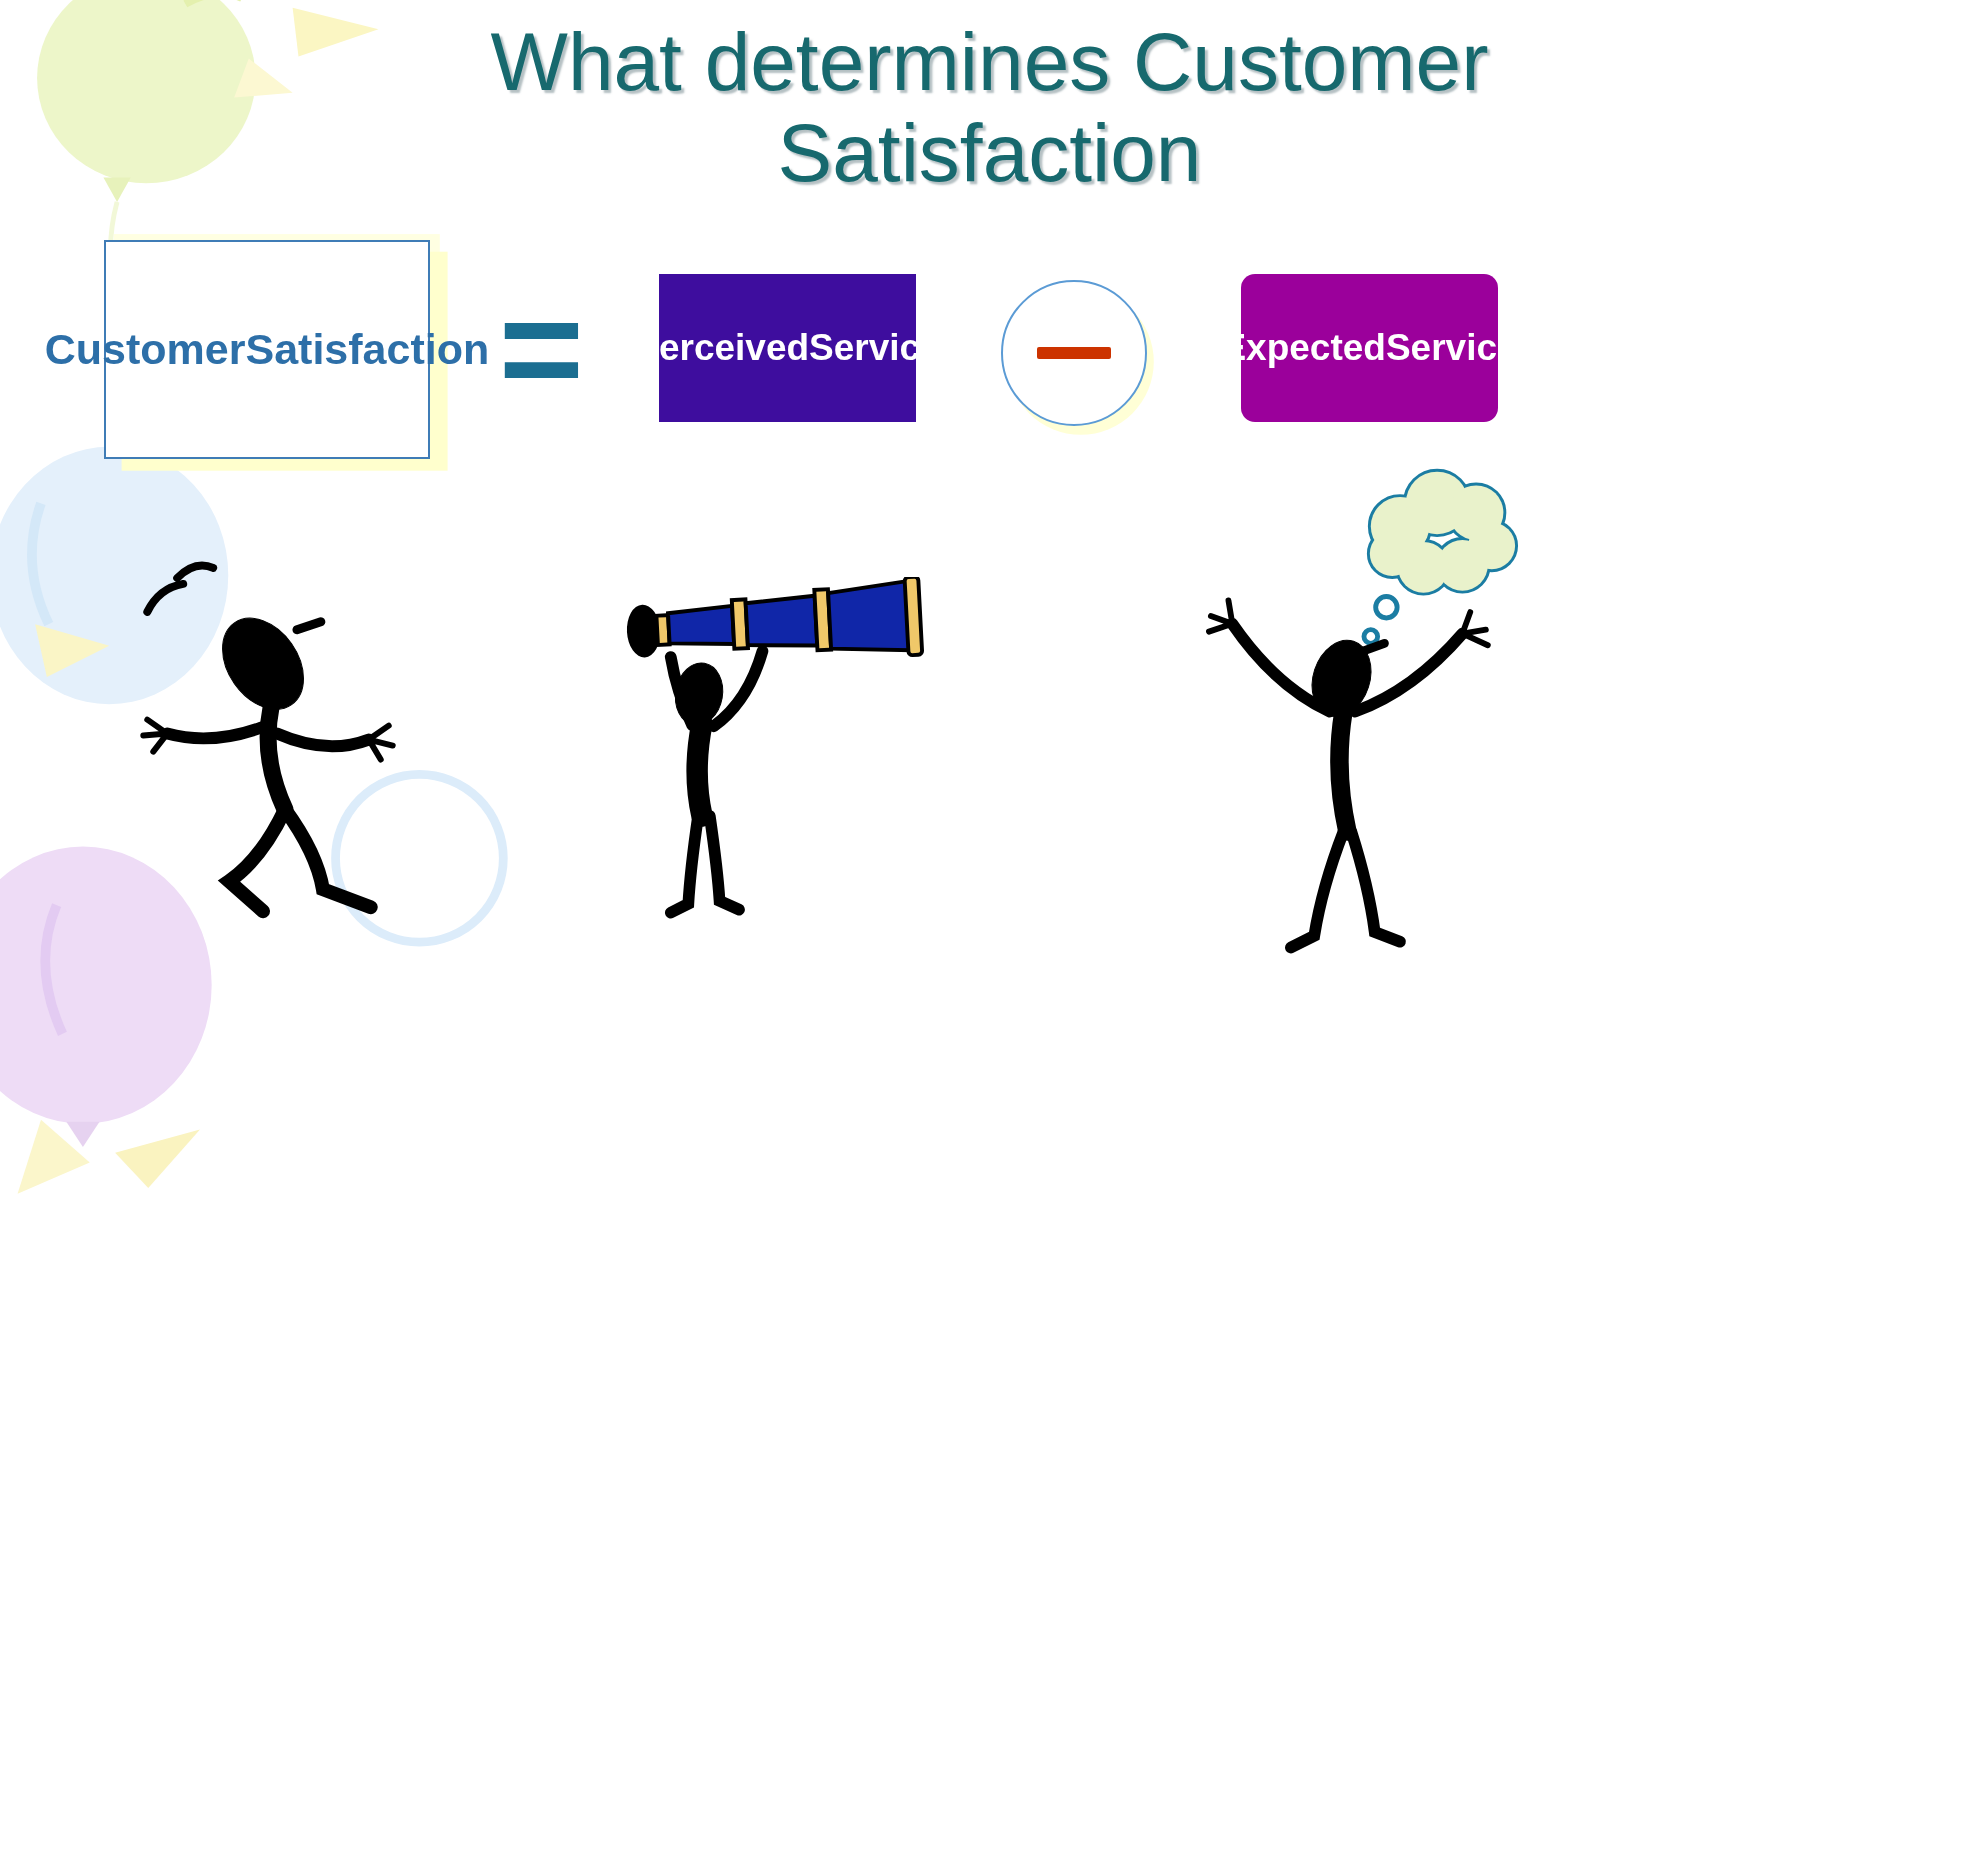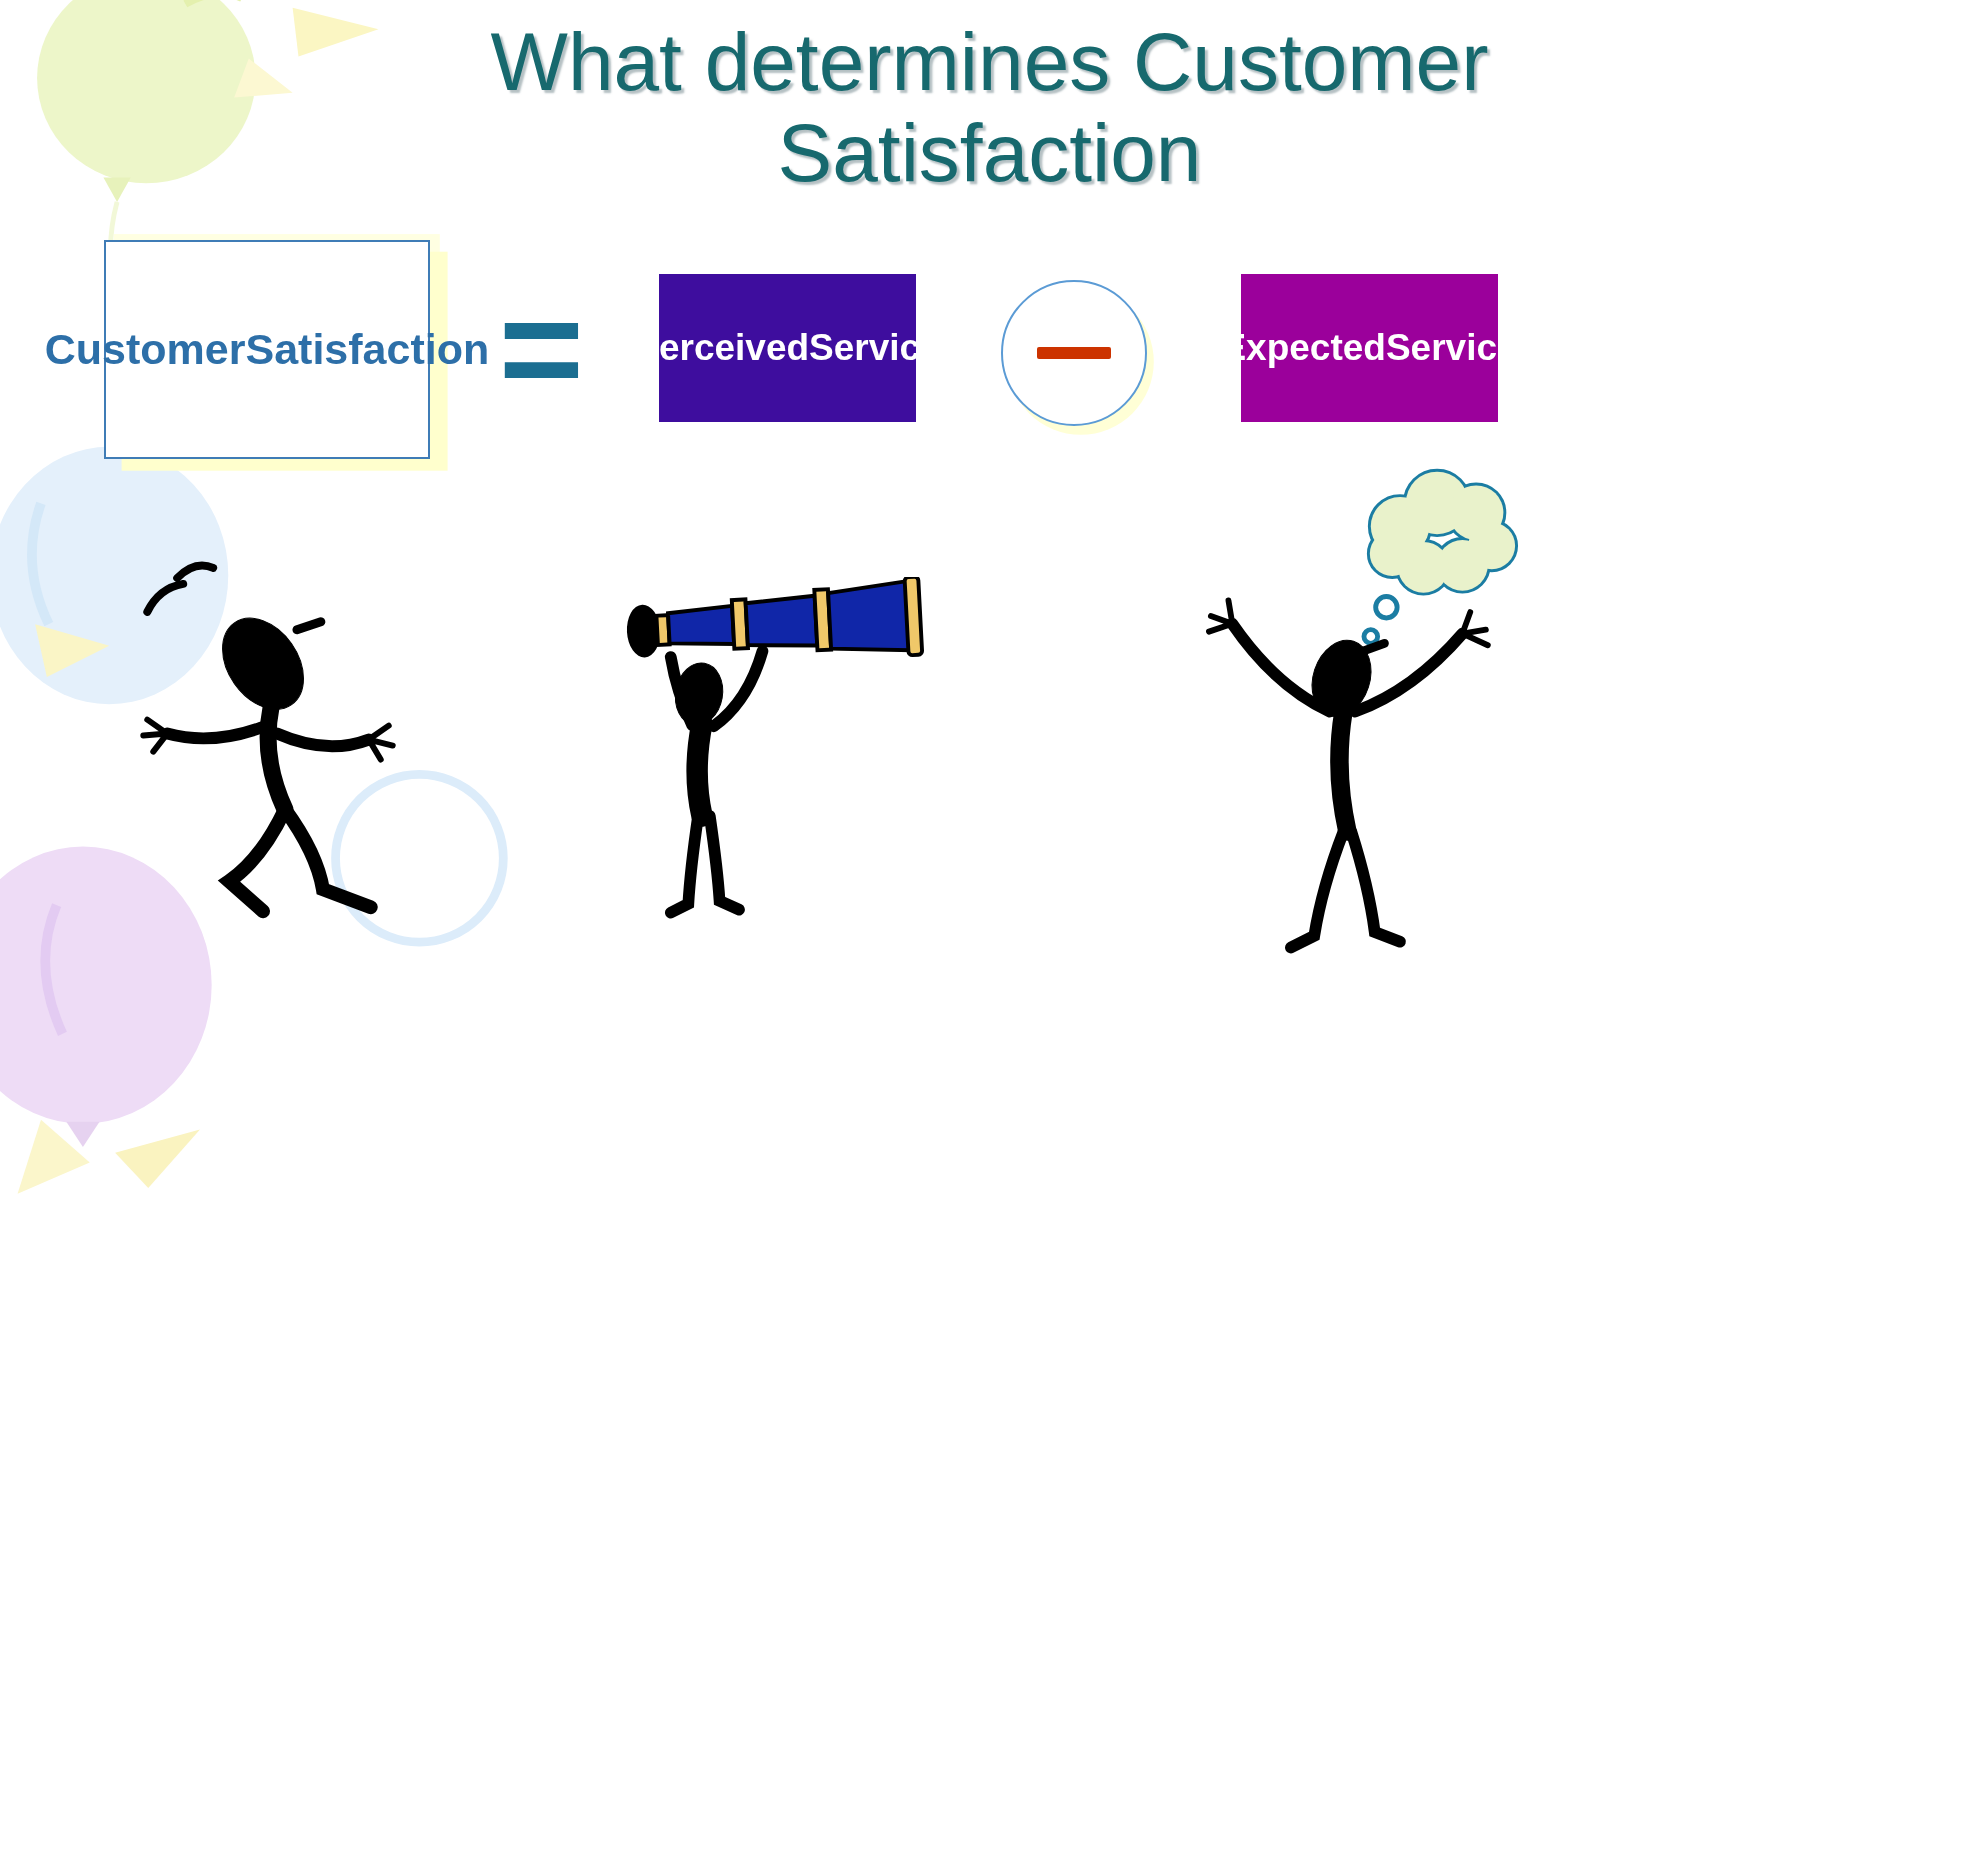--- a/index.html
+++ b/index.html
@@ -37,21 +37,21 @@
     color:#1b6e91;font-weight:bold;font-size:146px;
   }
 
   .svc-box{
     position:absolute;width:257px;height:148px;
     display:flex;flex-direction:row;align-items:center;justify-content:center;
     color:#ffffff;font-weight:bold;font-size:37px;line-height:1.35;
     text-align:center;
   }
   .perceived{left:659px;top:274px;background:#3e0d9e;}
-  .expected{left:1241px;top:274px;background:#9b009b;}
+  .expected{left:1241px;top:274px;background:#9b009b;border-radius:14px;}
 
   .minus-circle{
     position:absolute;left:1001px;top:280px;width:142px;height:142px;
     border-radius:50%;background:#ffffff;border:2px solid #5b9bd5;
     box-shadow:6.8px 8.8px 0 #ffffd6;
     display:flex;align-items:center;justify-content:center;
   }
   .minus-bar{width:74px;height:12.7px;background:#cc3300;border-radius:2px;}
 
   .figure{position:absolute;z-index:1;}

